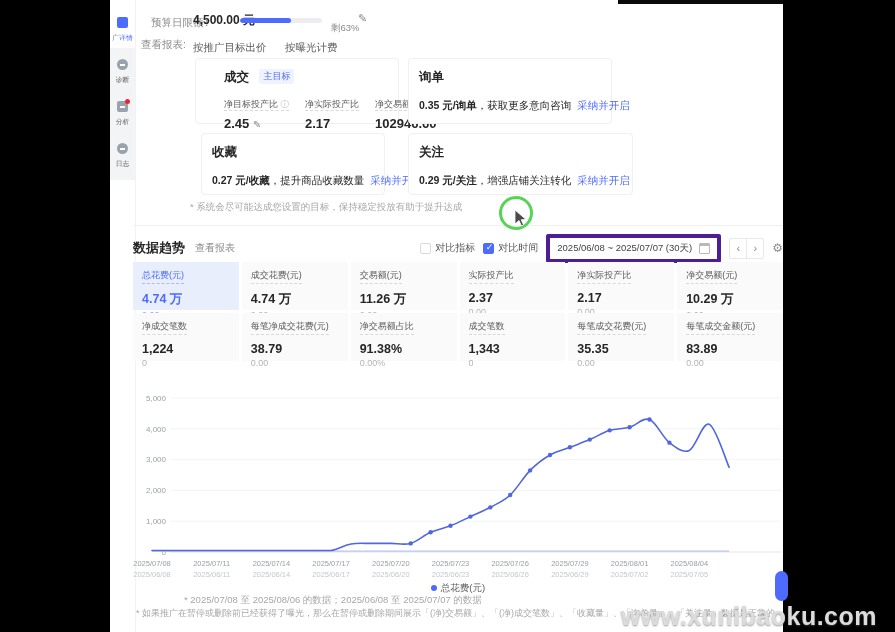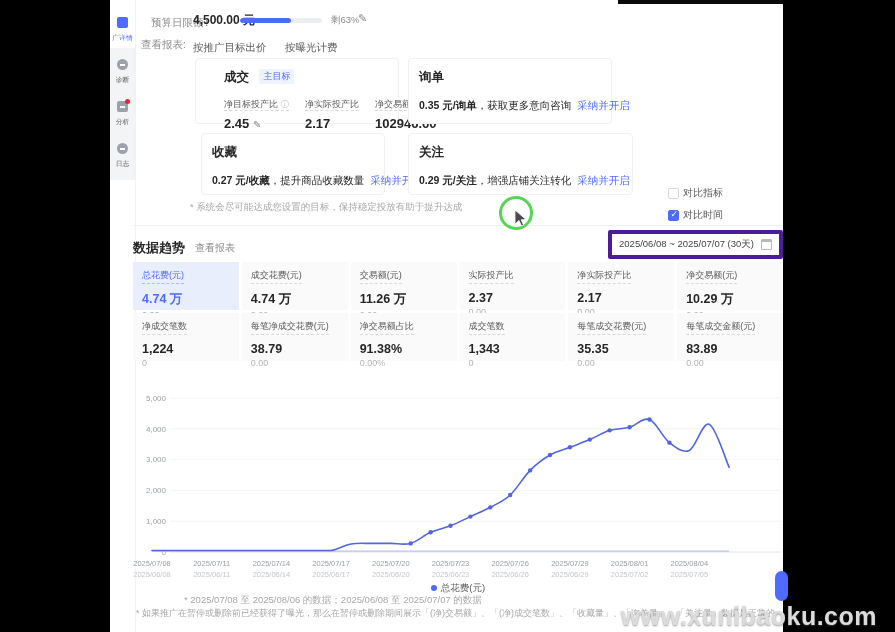--- a/index.html
+++ b/index.html
@@ -42,21 +42,21 @@
   .gdesc .price{font-weight:bold;}
   .glink{color:#4d6bfe;margin-left:6px;cursor:pointer;}
   .foot{font-size:9.5px;color:#a8a8a8;white-space:nowrap;}
 
   .divider{position:absolute;left:23px;width:650px;height:0;border-top:1px solid #f0f0f0;}
 
   
   .trend-header{position:absolute;left:23px;top:236px;width:650px;height:24px;display:flex;align-items:center;}
   .t-title{font-size:13px;font-weight:bold;color:#262626;}
   .t-link{font-size:10px;color:#8c8c8c;margin-left:10px;cursor:pointer;}
-  .t-controls{margin-left:auto;display:flex;align-items:center;gap:8px;flex-direction:column;}
+  .t-controls{margin-left:auto;display:flex;align-items:center;gap:8px;}
   .cb{display:flex;align-items:center;gap:4px;cursor:pointer;}
   .cb-box{width:11px;height:11px;border:1px solid #d9d9d9;border-radius:2px;background:#fff;box-sizing:border-box;position:relative;}
   .cb-box.checked{background:#4d6bfe;border-color:#4d6bfe;}
   .cb-box.checked::after{content:"✓";position:absolute;left:1.5px;top:-1.5px;font-size:9px;color:#fff;font-weight:bold;}
   .cb-label{font-size:10px;color:#595959;}
   .datebox{display:flex;align-items:center;border:4px solid #4c1d95;border-radius:2px;height:21px;padding:0 7px;gap:7px;background:#fff;cursor:pointer;}
   .datebox .dtext{font-size:9.5px;color:#434343;white-space:nowrap;}
   .cal-icon{width:9px;height:9px;border:1px solid #b9b9b9;border-radius:1px;background:linear-gradient(#b9b9b9 0 2px,transparent 2px);}
   .pager{display:flex;}
   .pg-btn{width:18px;height:21px;border:1px solid #e8e8e8;background:#fff;display:flex;align-items:center;justify-content:center;font-size:11px;color:#8c8c8c;cursor:pointer;box-sizing:border-box;}
@@ -105,21 +105,21 @@
         </div>
     </aside>
 
     <div class="abs" style="left:41px;top:13px;font-family:Liberation Mono, monospace;">
       <span class="lbl">预算日限额:</span>
     </div>
     <div class="abs val-strong" style="left:83px;top:12px;">4,500.00 元</div>
     <div class="progress-track" style="left:130px;top:18px;">
       <div class="progress-fill" style="width: 62%;"></div>
     </div>
-    <div class="abs small-gray" style="left:221px;top:14px;">剩63%</div>
+    <div class="abs small-gray" style="left:221px;top:22px;">剩63%</div>
     <div class="abs icon-btn" style="left:248px;top:12px;cursor:pointer;">✎</div>
 
     <div class="abs lbl" style="left:31px;top:38px;">查看报表:</div>
     <div class="abs" style="left:83px;top:37px;">
       <span class="opt">按推广目标出价</span>
       <span class="opt">按曝光计费</span>
     </div>
 
     <div class="gcard" style="left:85px;top:58px;width:204px;height:66px;padding-left:28px;">
       <span class="gtitle">成交</span>

